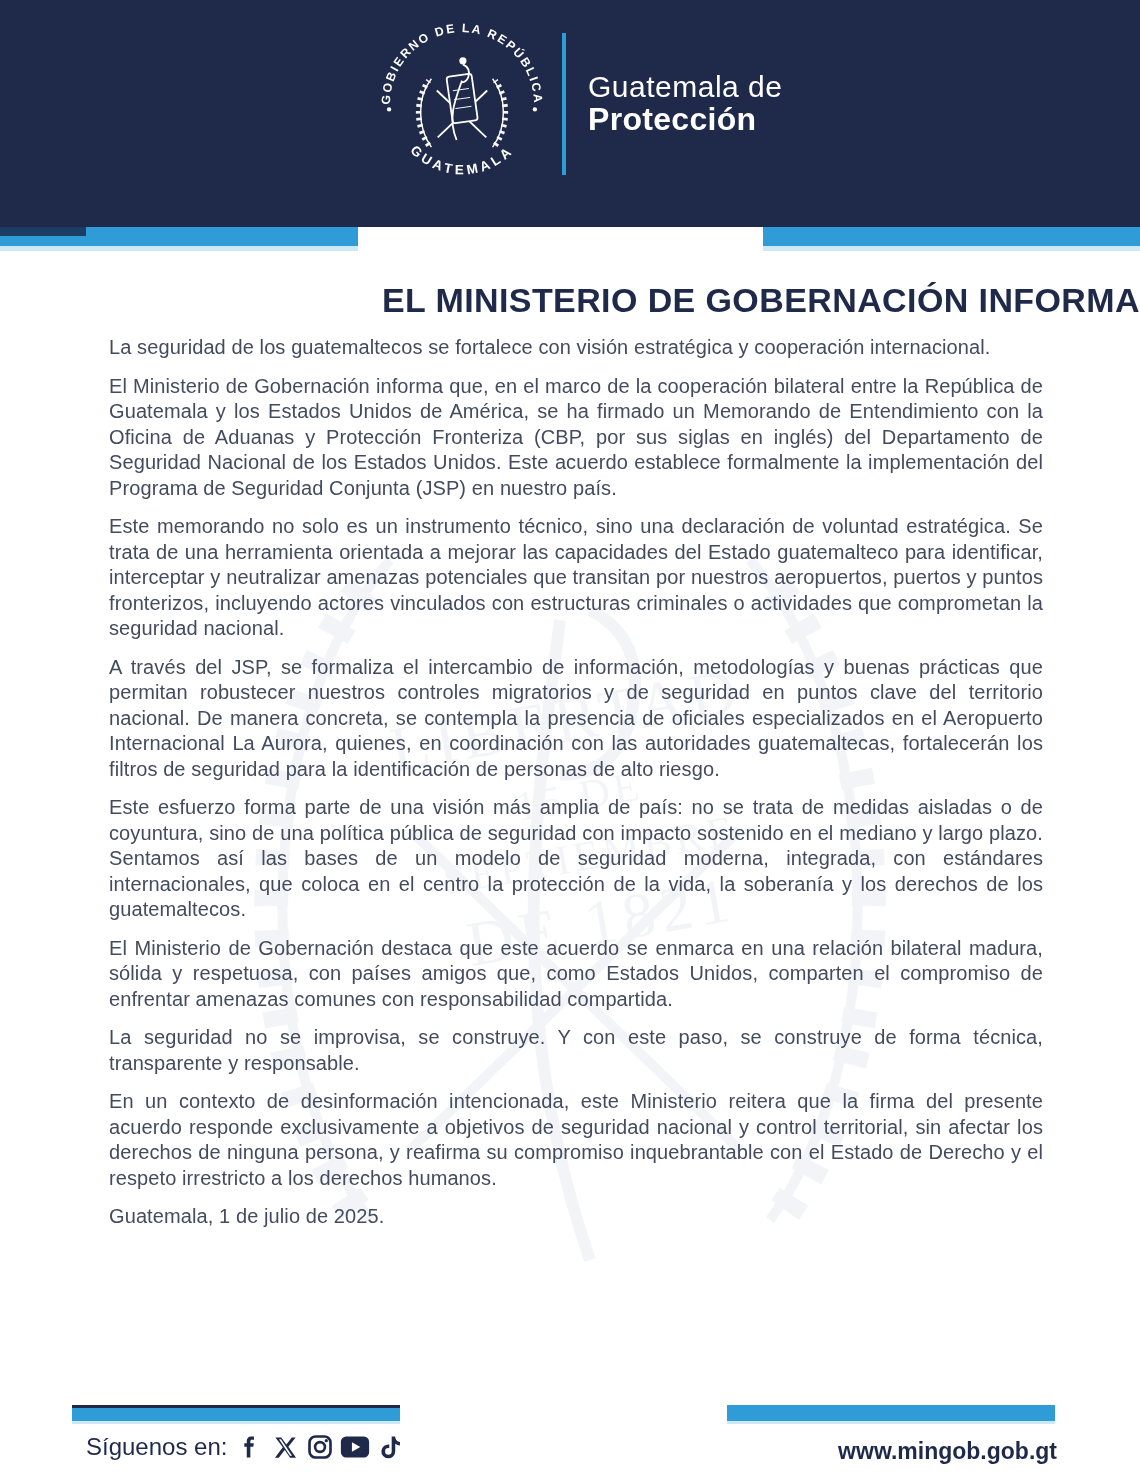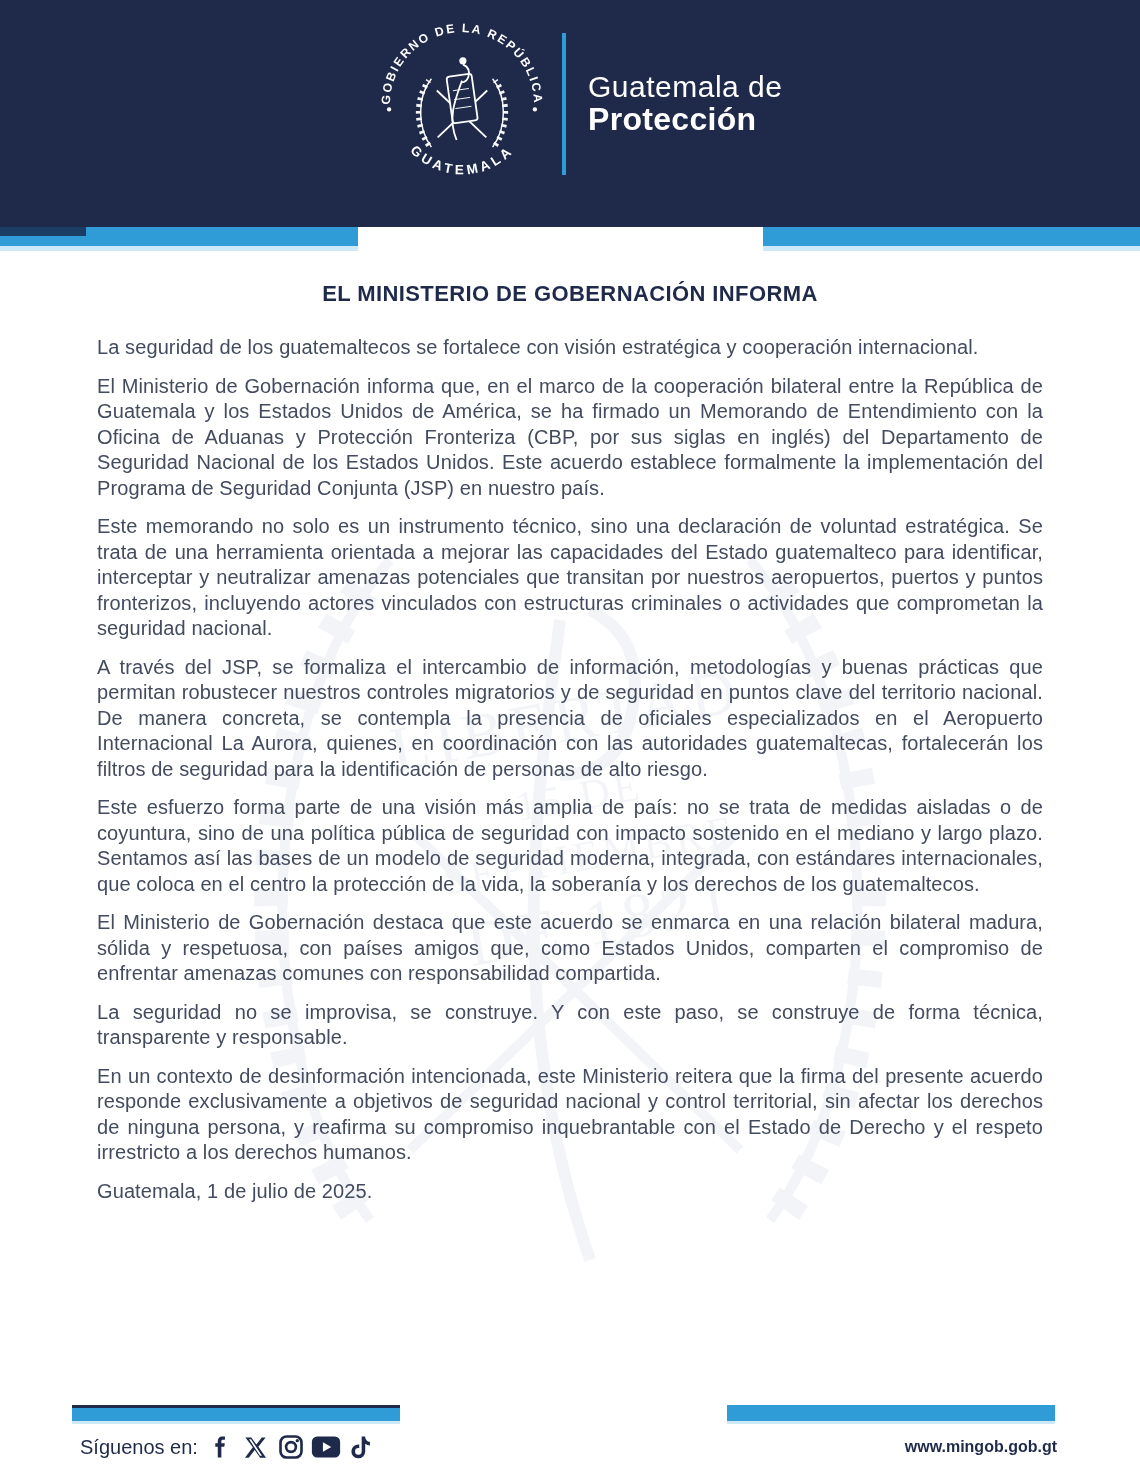--- a/index.html
+++ b/index.html
@@ -16,41 +16,41 @@
   .ministry .l2{font-size:32px;font-weight:700;letter-spacing:.3px;}
 
   
   .bar-row{position:absolute;left:0;top:227px;width:1140px;height:26px;}
   .bar{position:absolute;height:19px;background:#2f9cd7;border-bottom:5px solid #cde9f8;}
   .bar.left{left:0;width:358px;}
   .bar.right{left:763px;width:377px;}
   .bar.left .corner{position:absolute;left:0;top:0;width:86px;height:9px;background:#1b3c63;}
 
   
-  .title{position:absolute;left:0;top:281px;width:1140px;text-align:center;
-         color:#1f2a4b;font-size:22px;font-weight:700;letter-spacing:.4px;}
+  .title{position:absolute;left:0;top:281px;width:1140px;text-align:right;
+         color:#1f2a4b;font-size:34px;font-weight:700;letter-spacing:.4px;}
   .body-text{position:absolute;left:97px;top:335px;width:946px;color:#434b5e;
          font-size:20px;line-height:25.5px;text-align:justify;letter-spacing:.1px;}
-  .body-text p{margin:0 0 13px 0;}
+  .body-text p{margin:0 0 13px 12px;}
   .body-text p:last-child{text-align:left;}
 
   
   .watermark{position:absolute;left:160px;top:360px;width:820px;height:1010px;
          opacity:.07;pointer-events:none;}
 
   
   .fbar{position:absolute;top:1405px;height:13px;background:#2f9cd7;
         border-top:3px solid #1f2a4b;border-bottom:3px solid #cde9f8;}
   .fbar.left{left:72px;width:328px;}
   .fbar.right{left:727px;width:328px;border-top:3px solid #2f9cd7;}
-  .follow{position:absolute;left:80px;top:1432px;display:flex;align-items:center;gap:8px;
-          color:#1f2a4b;font-size:20px;font-weight:500;}
+  .follow{position:absolute;left:86px;top:1432px;display:flex;align-items:center;gap:8px;
+          color:#1f2a4b;font-size:24px;font-weight:500;}
   .social{display:flex;align-items:center;gap:5px;}
   .social .ic{width:30px;height:30px;display:inline-flex;align-items:center;justify-content:center;}
-  .website{position:absolute;right:83px;top:1438px;color:#1f2a4b;font-size:16px;font-weight:700;}
+  .website{position:absolute;right:83px;top:1438px;color:#1f2a4b;font-size:23px;font-weight:700;}
 </style>
 </head>
 <body>
 
 <div class="page">
 
   <div class="header">
     <div class="logo-wrap">
       <svg class="emblem" viewBox="0 0 200 200" xmlns="http://www.w3.org/2000/svg" xmlns:xlink="http://www.w3.org/1999/xlink">
         <defs>

